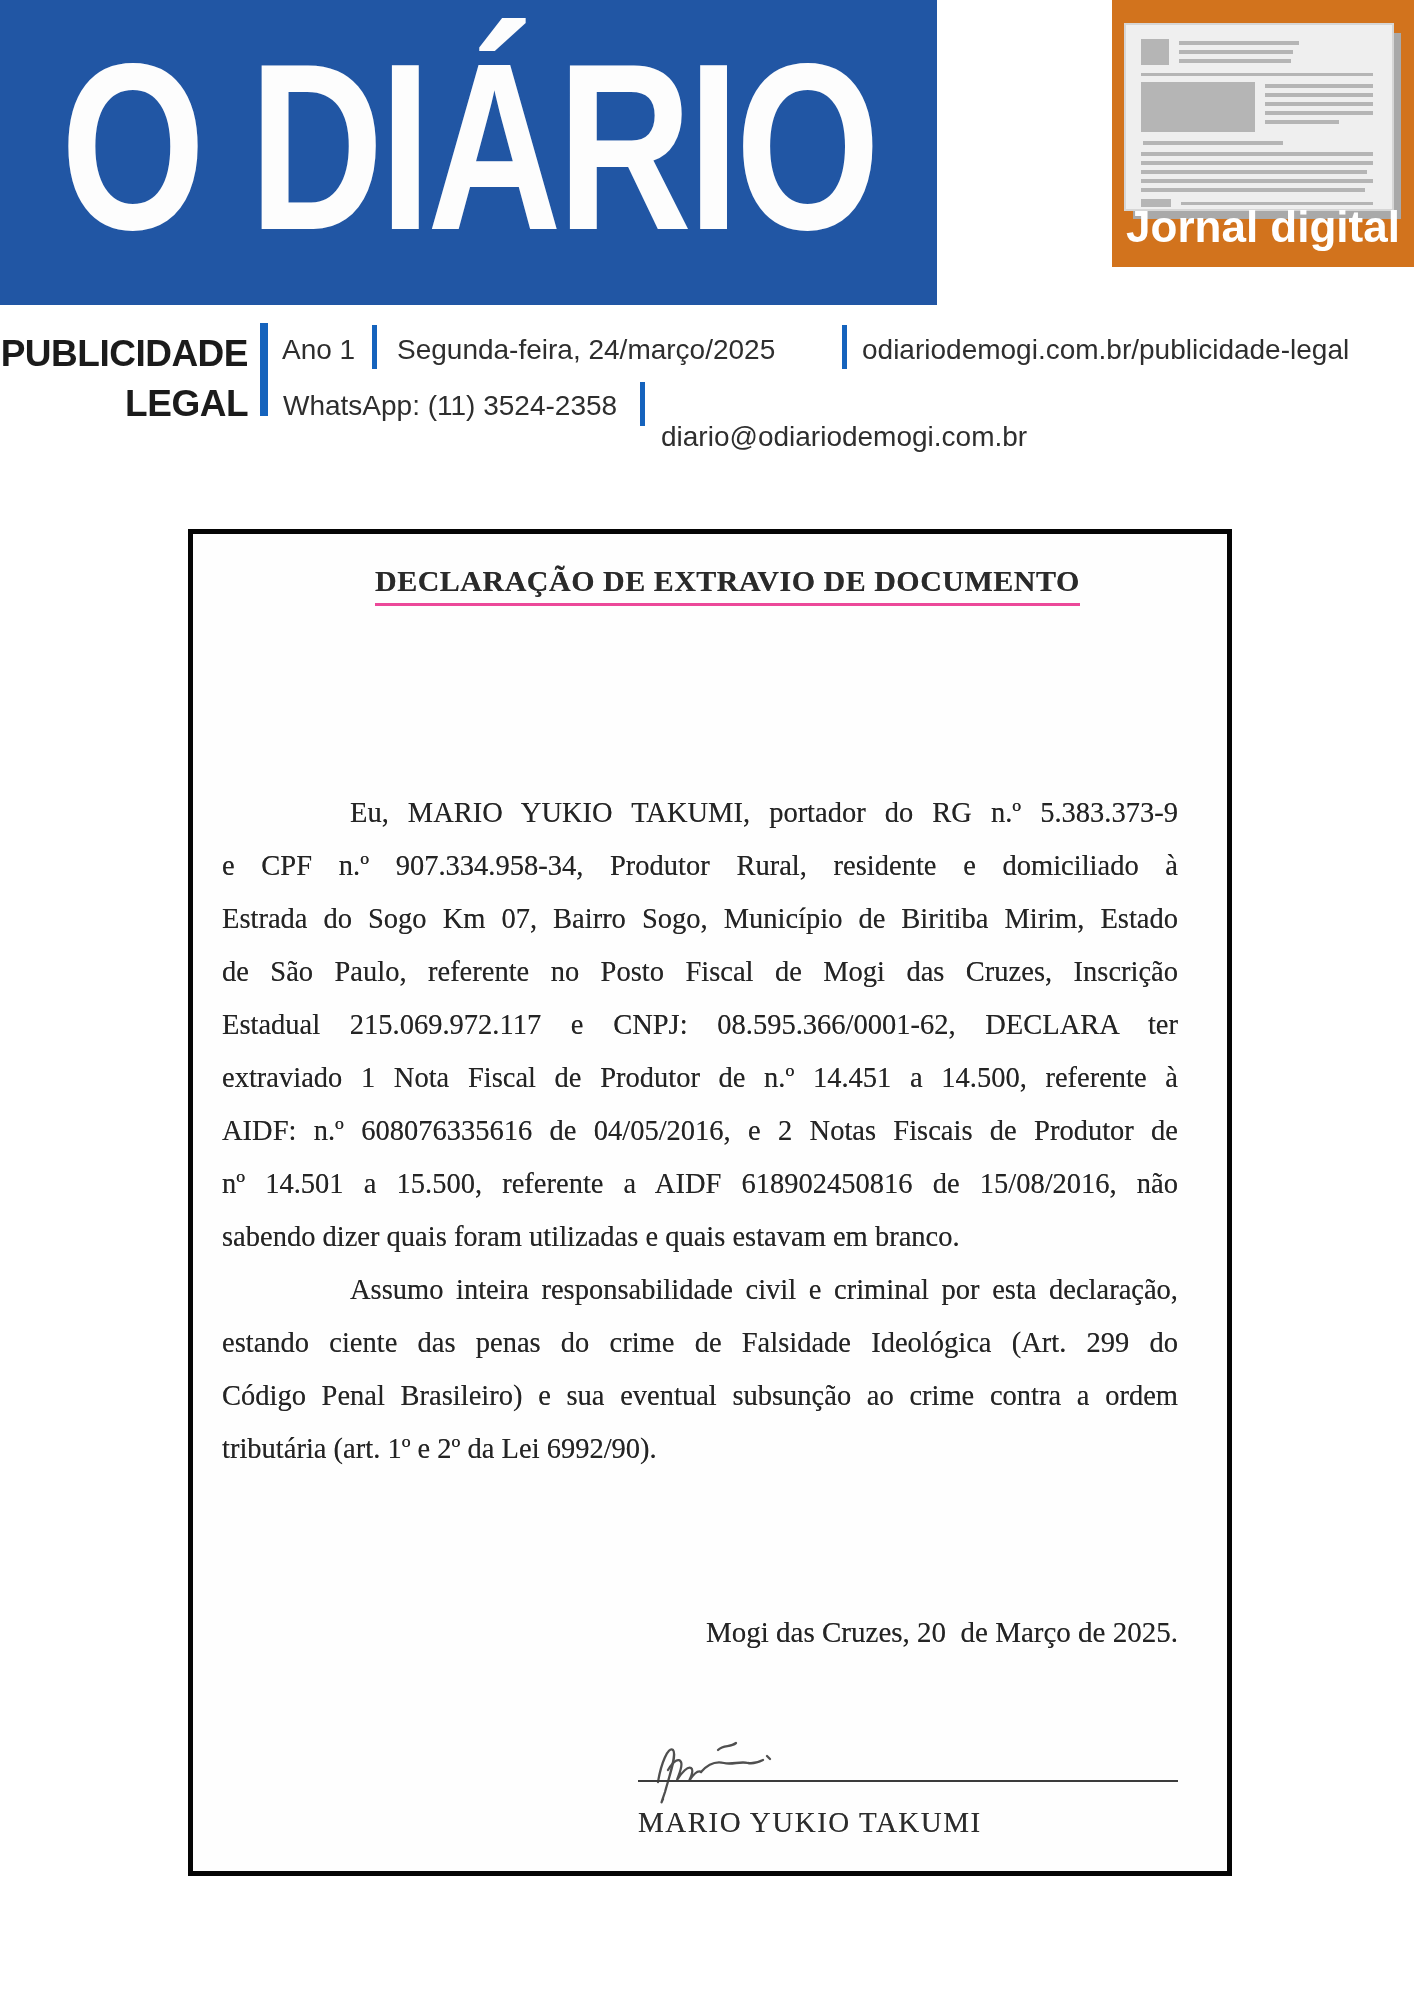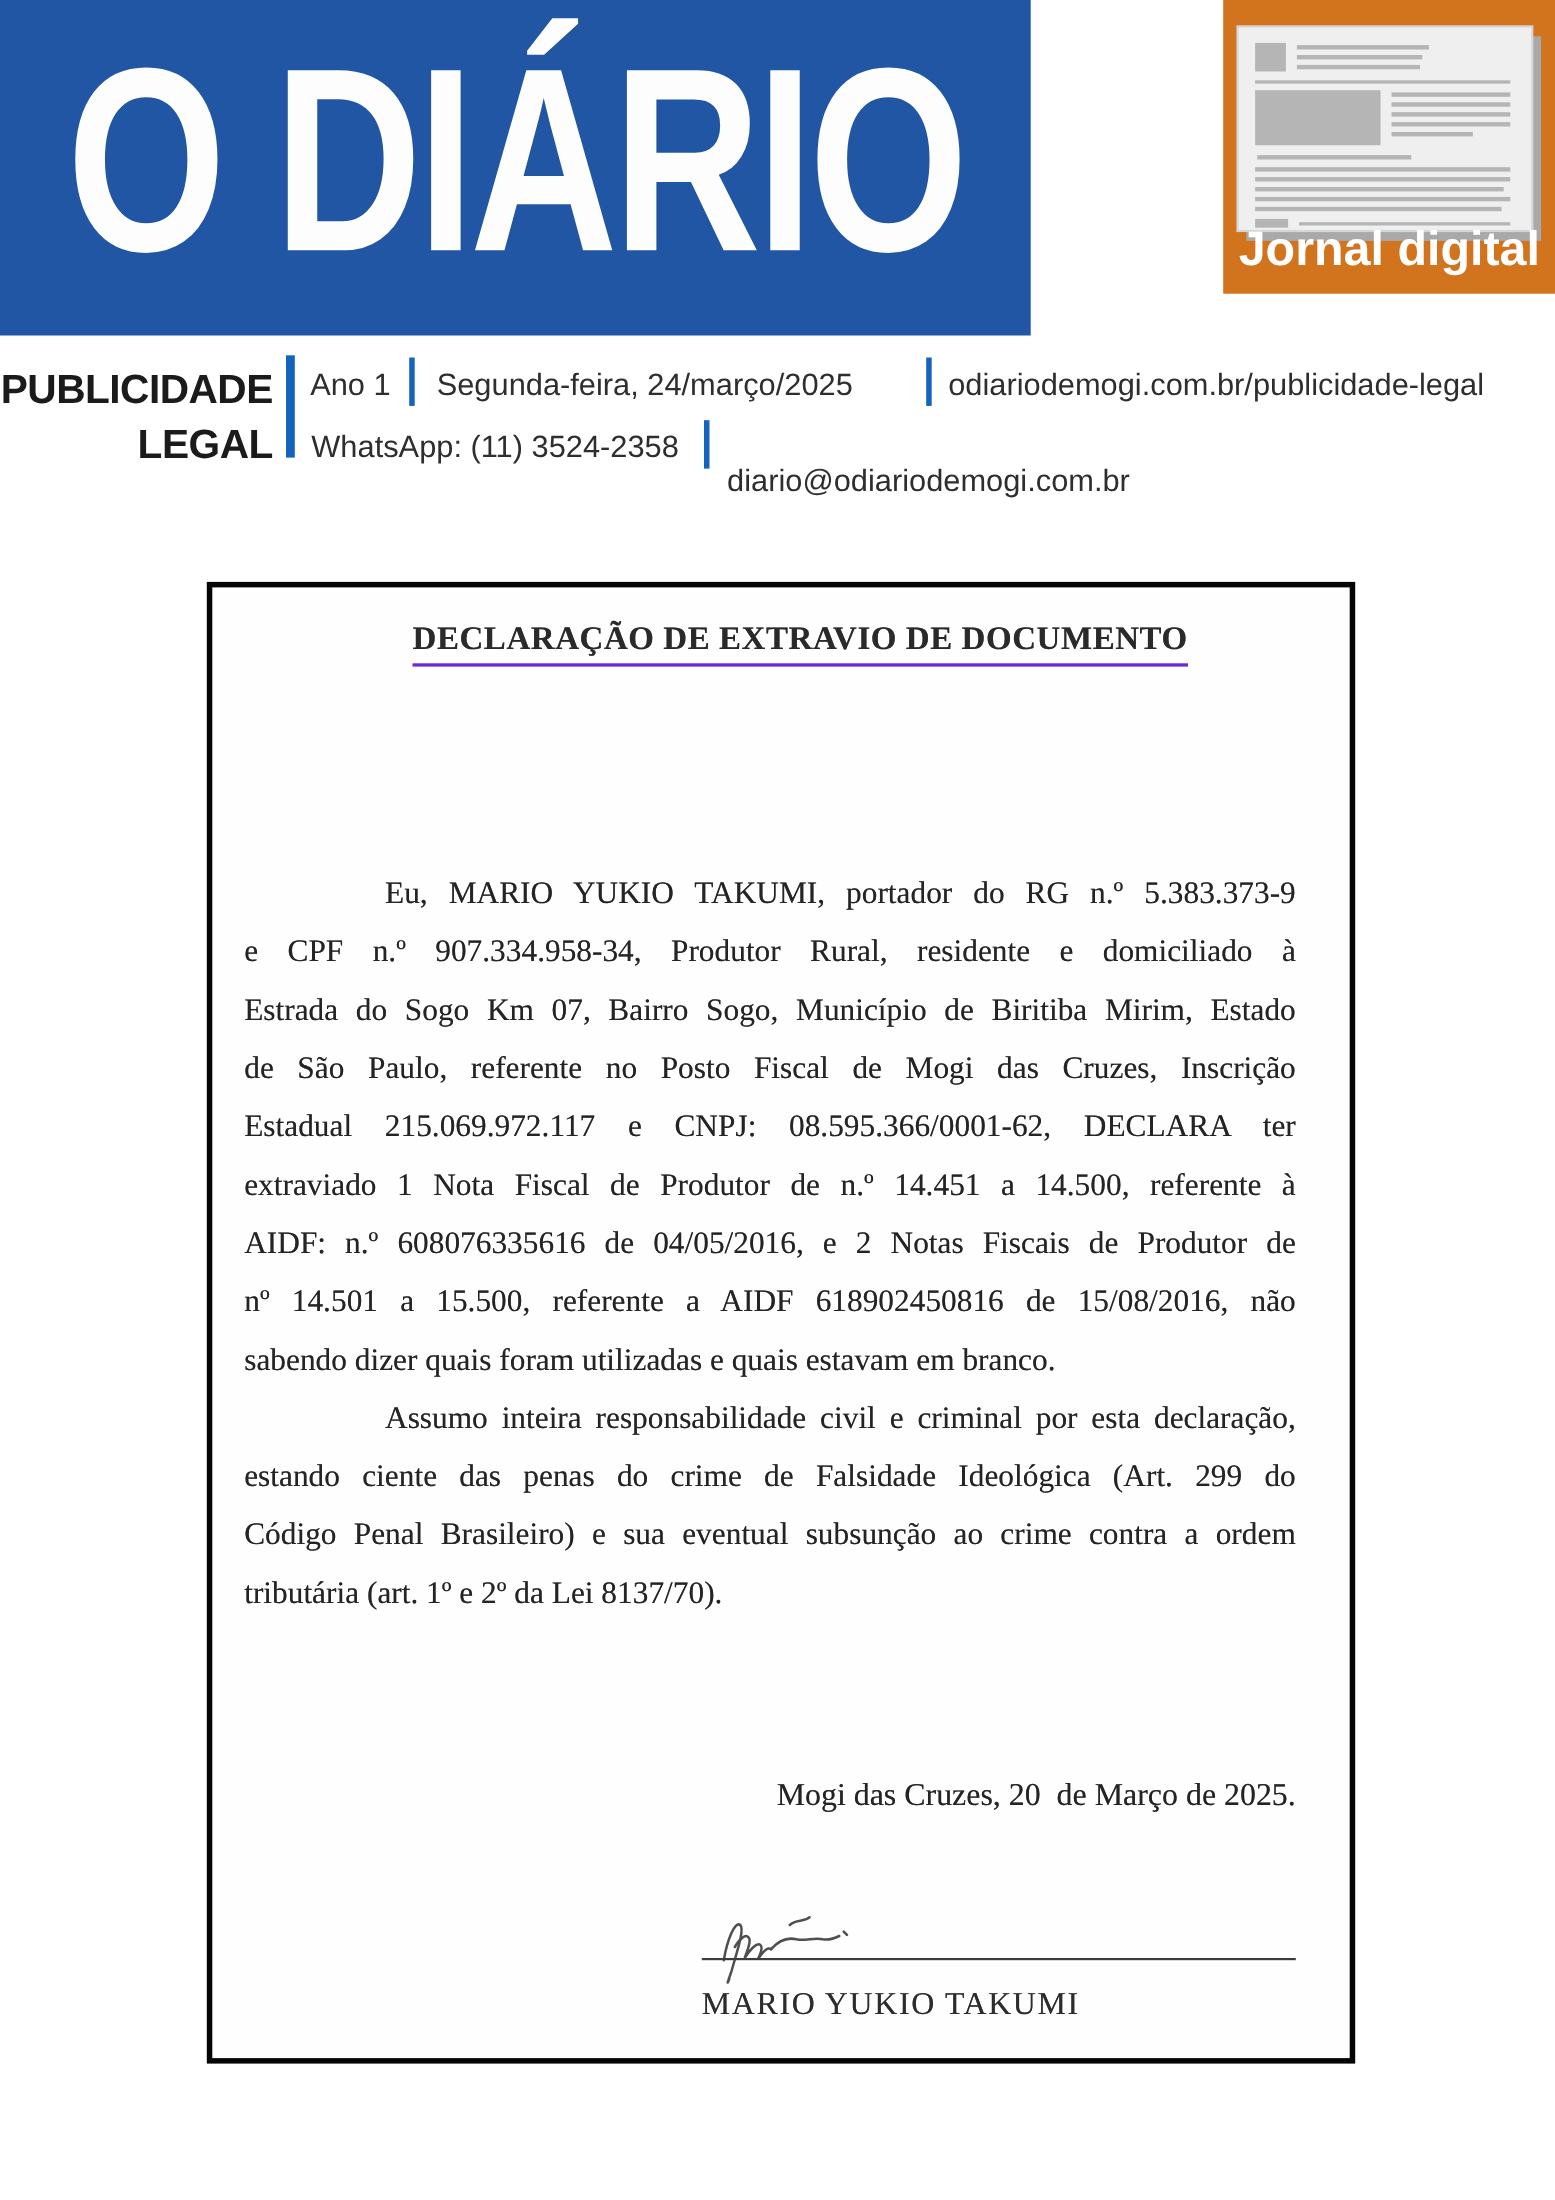--- a/index.html
+++ b/index.html
@@ -43,21 +43,21 @@
   
   .document{
     position:absolute;left:188px;top:529px;width:1034px;height:1337px;
     border:5px solid #050505;background:#fefefe;
     font-family:"Liberation Serif",serif;color:#242424;
     text-shadow:0 0 0.6px rgba(50,50,50,0.65);
   }
   .doc-title{
     position:absolute;left:182px;top:30px;
     font-size:30px;font-weight:bold;letter-spacing:0.5px;white-space:nowrap;
-    border-bottom:3px solid #6d28d9;padding-bottom:5px;color:#2a2a2a;
+    border-bottom:3px solid #ec4899;padding-bottom:5px;color:#2a2a2a;
   }
   .doc-body{
     position:absolute;left:29px;top:252px;width:956px;
     font-size:28.5px;line-height:53px;
   }
   .doc-line{text-align:justify;text-align-last:justify;}
   .doc-line.indent{padding-left:128px;font-family:Liberation Serif, serif;}
   .doc-line.endline{text-align-last:left;}
   .doc-dateline{
     position:absolute;left:29px;top:1058px;width:956px;text-align:right;
@@ -133,21 +133,21 @@
       <div class="doc-line">Estrada do Sogo Km 07, Bairro Sogo, Município de Biritiba Mirim, Estado</div>
       <div class="doc-line">de São Paulo, referente no Posto Fiscal de Mogi das Cruzes, Inscrição</div>
       <div class="doc-line">Estadual 215.069.972.117 e CNPJ: 08.595.366/0001-62, DECLARA ter</div>
       <div class="doc-line">extraviado 1 Nota Fiscal de Produtor de n.º 14.451 a 14.500, referente à</div>
       <div class="doc-line">AIDF: n.º 608076335616 de 04/05/2016,  e 2 Notas Fiscais de Produtor de</div>
       <div class="doc-line">nº 14.501 a 15.500, referente a AIDF 618902450816 de 15/08/2016, não</div>
       <div class="doc-line endline">sabendo dizer quais foram utilizadas e quais estavam em branco.</div>
       <div class="doc-line indent">Assumo inteira responsabilidade civil e criminal por esta declaração,</div>
       <div class="doc-line">estando ciente das penas do crime de Falsidade Ideológica (Art. 299 do</div>
       <div class="doc-line">Código Penal Brasileiro) e sua eventual subsunção ao crime contra a ordem</div>
-      <div class="doc-line endline">tributária (art. 1º e 2º da Lei 8137/70).</div>
+      <div class="doc-line endline">tributária (art. 1º e 2º da Lei 6992/90).</div>
     </div>
 
     <div class="doc-dateline">Mogi das Cruzes, 20  de Março de 2025.</div>
 
     <div class="sig-scribble">
       <svg width="130" height="78" viewBox="0 0 130 78">
         <g fill="none" stroke="#4f4f4f" stroke-width="2.3" stroke-linecap="round">
           <path d="M10,52 C13,34 20,16 25,20 C29,24 22,44 17,62 C14,71 12,76 15,69"></path>
           <path d="M20,40 C26,30 31,28 33,32 C35,36 31,44 29,50 C34,42 40,36 43,38 C46,40 43,47 41,51 C45,45 50,40 53,42"></path>
           <path d="M53,42 C60,34 68,31 76,33 C84,35 92,31 100,33 C106,34 111,32 115,30"></path>

